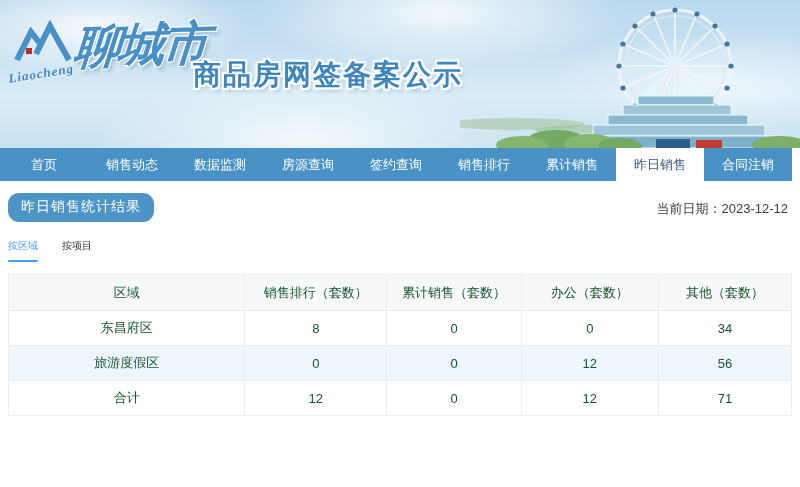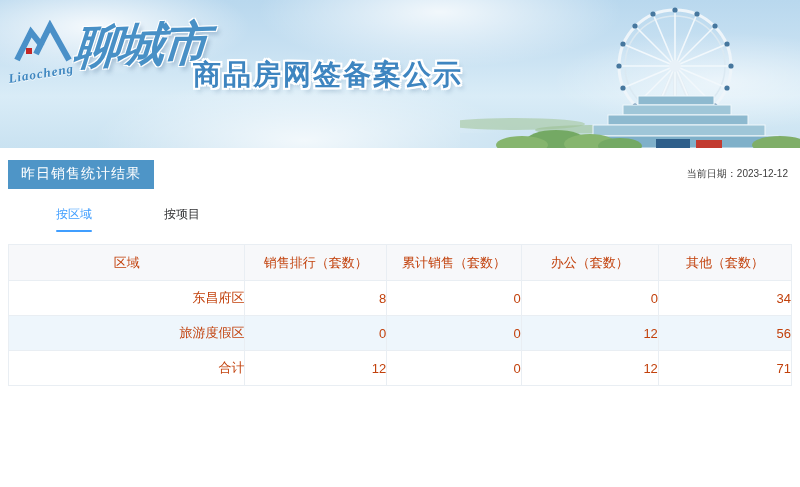--- a/index.html
+++ b/index.html
@@ -48,34 +48,34 @@
     flex:1 1 0; height:33px; line-height:33px; text-align:center;
     background:#4a92c5; color:#fff; font-size:13px; cursor:pointer;
     text-decoration:none; display:block; white-space:nowrap;
   }
   .nav-item.active { background:#fff; color:#3a5d79; }
   .nav-spacer { width:8px; background:#fff; }
   
   .content { position:relative; width:800px; height:306px; background:#fff; padding:12px 8px 0 8px; }
   .section-title {
     display:inline-block; background:#4e95c7; color:#fff;
-    font-size:14px; padding:5px 13px 6px 13px; letter-spacing:1px;
-  }
-  .current-date { position:absolute; right:12px; top:19px; font-size:10px; color:#3c3c3c;text-align:center; }
+    font-size:14px; padding:5px 13px 6px 13px; letter-spacing:1px;border-radius:11px;
+  }
+  .current-date { position:absolute; right:12px; top:19px; font-size:13px; color:#3c3c3c;text-align:center; }
   .tabs { margin-top:17px; display:flex; gap:24px; padding-left:0; }
-  .tab { position:relative; font-size:12px; color:#303133; cursor:pointer; padding-bottom:9px;margin-left:48px; }
+  .tab { position:relative; font-size:10px; color:#303133; cursor:pointer; padding-bottom:9px; }
   .tab.active { color:#409eff; }
   .tab.active::after {
     content:""; position:absolute; left:0; right:0; bottom:0; height:2px; background:#409eff; border-radius:1px;
   }
   
   table { width:784px; margin-top:12px; border-collapse:collapse; table-layout:fixed; }
-  th,td { border:1px solid #e9eef3; text-align:center; font-weight:400; color:#c2410c; font-size:13px; }
+  th,td { border:1px solid #e9eef3; text-align:center; font-weight:400; color:#14532d; font-size:13px; }
   th { height:36px; background:#f7f8fa; }
-  td { height:35px; background:#fff;text-align:right; }
+  td { height:35px; background:#fff; }
   tbody tr:nth-child(even) td { background:#eef6fc; }
 </style>
 </head>
 <body>
 
 <div class="page">
 
   <div class="banner">
     <svg class="logo-icon" width="58" height="46" viewBox="0 0 58 46">
       <polyline points="3,40 17,12 28,26" fill="none" stroke="#4a90c8" stroke-width="6" stroke-linejoin="miter"></polyline>
@@ -145,20 +145,32 @@
       <g>
         <ellipse cx="96" cy="141" rx="30" ry="11" fill="#74a964"></ellipse>
         <ellipse cx="130" cy="144" rx="26" ry="10" fill="#86b56e"></ellipse>
         <ellipse cx="62" cy="145" rx="26" ry="9" fill="#86b56e"></ellipse>
         <ellipse cx="160" cy="146" rx="22" ry="8" fill="#74a964"></ellipse>
         <ellipse cx="320" cy="145" rx="28" ry="9" fill="#7fae68"></ellipse>
       </g>
     </svg>
   </div>
 
+  <div class="nav">
+    <a class="nav-item">首页</a>
+    <a class="nav-item">销售动态</a>
+    <a class="nav-item">数据监测</a>
+    <a class="nav-item">房源查询</a>
+    <a class="nav-item">签约查询</a>
+    <a class="nav-item">销售排行</a>
+    <a class="nav-item">累计销售</a>
+    <a class="nav-item active">昨日销售</a>
+    <a class="nav-item">合同注销</a>
+    <div class="nav-spacer"></div>
+  </div>
 
   <div class="content">
     <div class="section-title">昨日销售统计结果</div>
     <div class="current-date">当前日期：2023-12-12</div>
 
     <div class="tabs">
       <div class="tab active">按区域</div>
       <div class="tab">按项目</div>
     </div>
 

